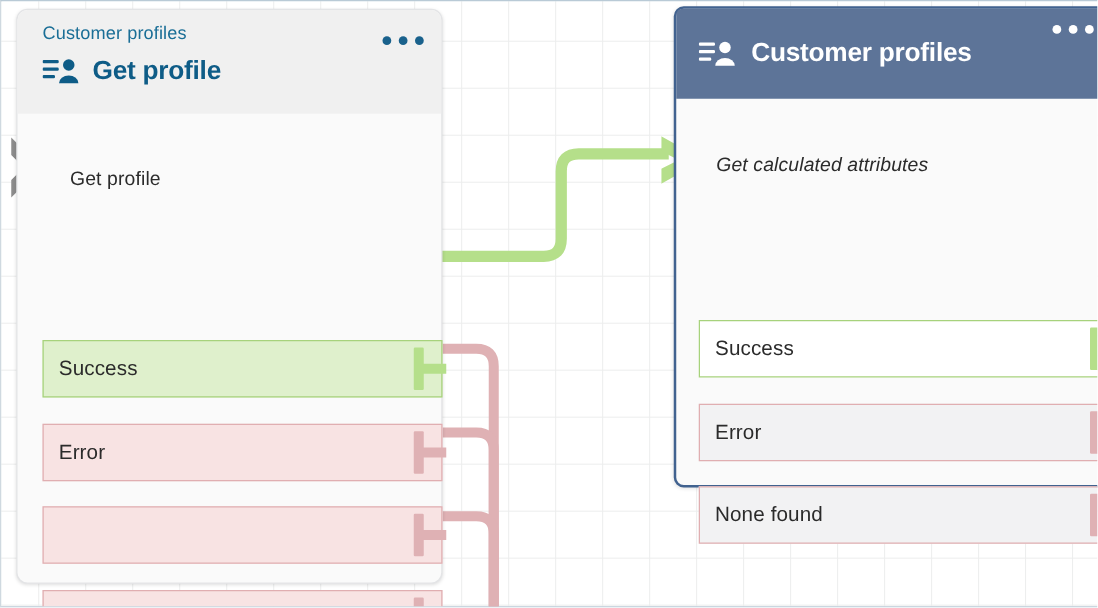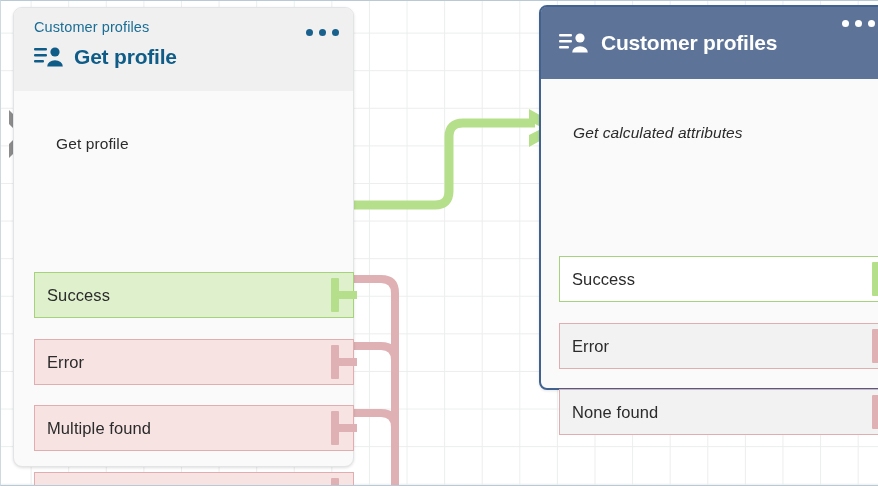--- a/index.html
+++ b/index.html
@@ -295,21 +295,20 @@
 
       <div class="branch err err-1">
         <span class="branch-label">Error</span>
         <span class="port pink">
           <span class="bar"></span>
             <span class="stem"></span>
         </span>
       </div>
 
       <div class="branch err err-2">
-        <span class="branch-label">Multiple found</span>
         <span class="port pink">
           <span class="bar"></span>
             <span class="stem"></span>
         </span>
       </div>
 
       <div class="branch err err-3">
         <span class="branch-label">None found</span>
         <span class="port pink">
           <span class="bar"></span>

